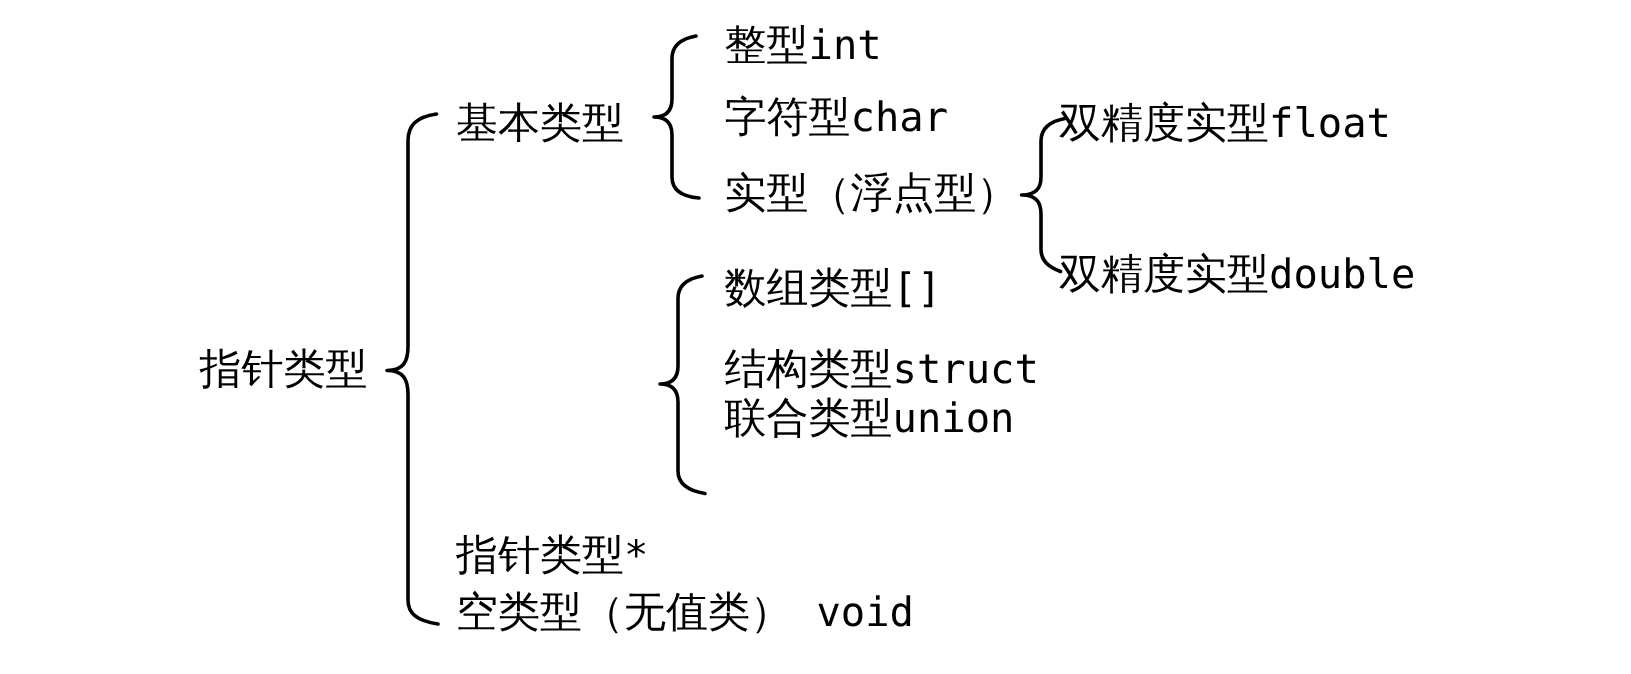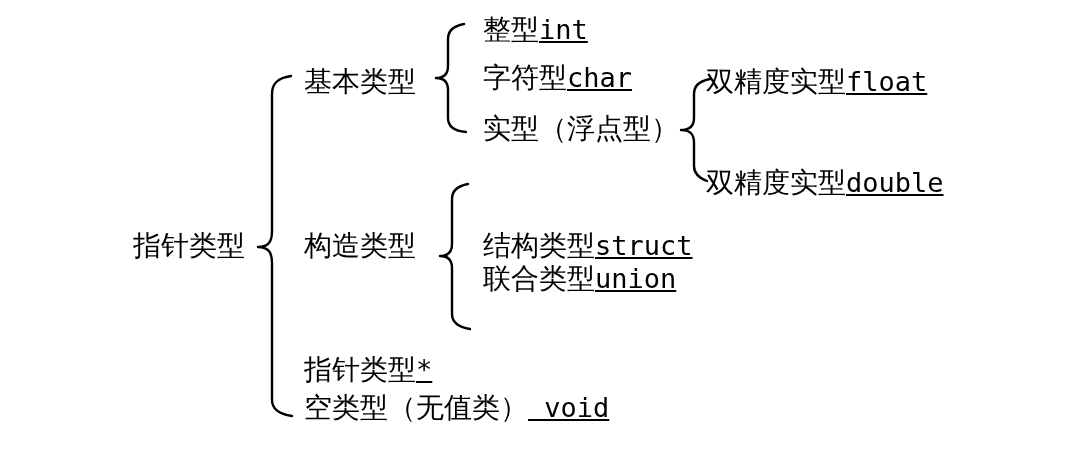--- a/index.html
+++ b/index.html
@@ -36,44 +36,40 @@
     line-height: 28px;
     color: #000000;
   }
   .zh {
     font-family: Liberation Sans, sans-serif;
     letter-spacing: 0px;
   }
   .code {
     font-family: "DejaVu Sans Mono", monospace;
     font-size: 27px;
-    text-decoration: underline;
   }
 </style>
 </head>
 <body>
 
 <div id="canvas">
 
   <svg id="brace-layer" viewBox="0 0 1087 449" xmlns="http://www.w3.org/2000/svg">
     <path class="brace-path" d="M 291 76 C 277 78 272 84 272 94 L 272 231 C 272 241 269 247 258 247 C 269 247 272 253 272 263 L 272 400 C 272 409 278 414 292 416"></path>
     <path class="brace-path" d="M 464 24 C 453 26 448 31 448 39 L 448 66 C 448 72 446 78 436 78 C 446 78 448 84 448 90 L 448 118 C 448 126 454 131 466 132"></path>
     <path class="brace-path" d="M 710 79 C 699 81 694 86 694 94 L 694 118 C 694 124 692 130 681 130 C 692 130 694 136 694 143 L 694 166 C 694 174 699 178 707 181"></path>
     <path class="brace-path" d="M 468 184 C 457 186 452 191 452 199 L 452 244 C 452 250 450 256 440 256 C 450 256 452 262 452 268 L 452 314 C 452 322 458 327 470 329"></path>
   </svg>
 
   <div class="node" style="left:133px; top:232px">
     <span class="zh">指针类型</span><span class="code"></span>
   </div>
 
   <div class="node" style="left:304px; top:68px">
     <span class="zh">基本类型</span><span class="code"></span>
-  </div>
-  <div class="node" style="left:304px; top:232px">
-    <span class="zh">构造类型</span><span class="code"></span>
   </div>
   <div class="node" style="left:304px; top:394px">
     <span class="zh">空类型（无值类）</span><span class="code"> void</span>
   </div>
   <div class="node" style="left:304px; top:356px">
     <span class="zh">指针类型</span><span class="code">*</span>
   </div>
 
   <div class="node" style="left:483px; top:16px">
     <span class="zh">整型</span><span class="code">int</span>
@@ -85,20 +81,23 @@
     <span class="zh">实型（浮点型）</span><span class="code"></span>
   </div>
 
   <div class="node" style="left:706px; top:68px">
     <span class="zh">双精度实型</span><span class="code">float</span>
   </div>
   <div class="node" style="left:706px; top:169px">
     <span class="zh">双精度实型</span><span class="code">double</span>
   </div>
 
+  <div class="node" style="left:483px; top:178px">
+    <span class="zh">数组类型</span><span class="code">[]</span>
+  </div>
   <div class="node" style="left:483px; top:232px">
     <span class="zh">结构类型</span><span class="code">struct</span>
   </div>
   <div class="node" style="left:483px; top:265px">
     <span class="zh">联合类型</span><span class="code">union</span>
   </div>
 
 </div>
 
 </body></html>

